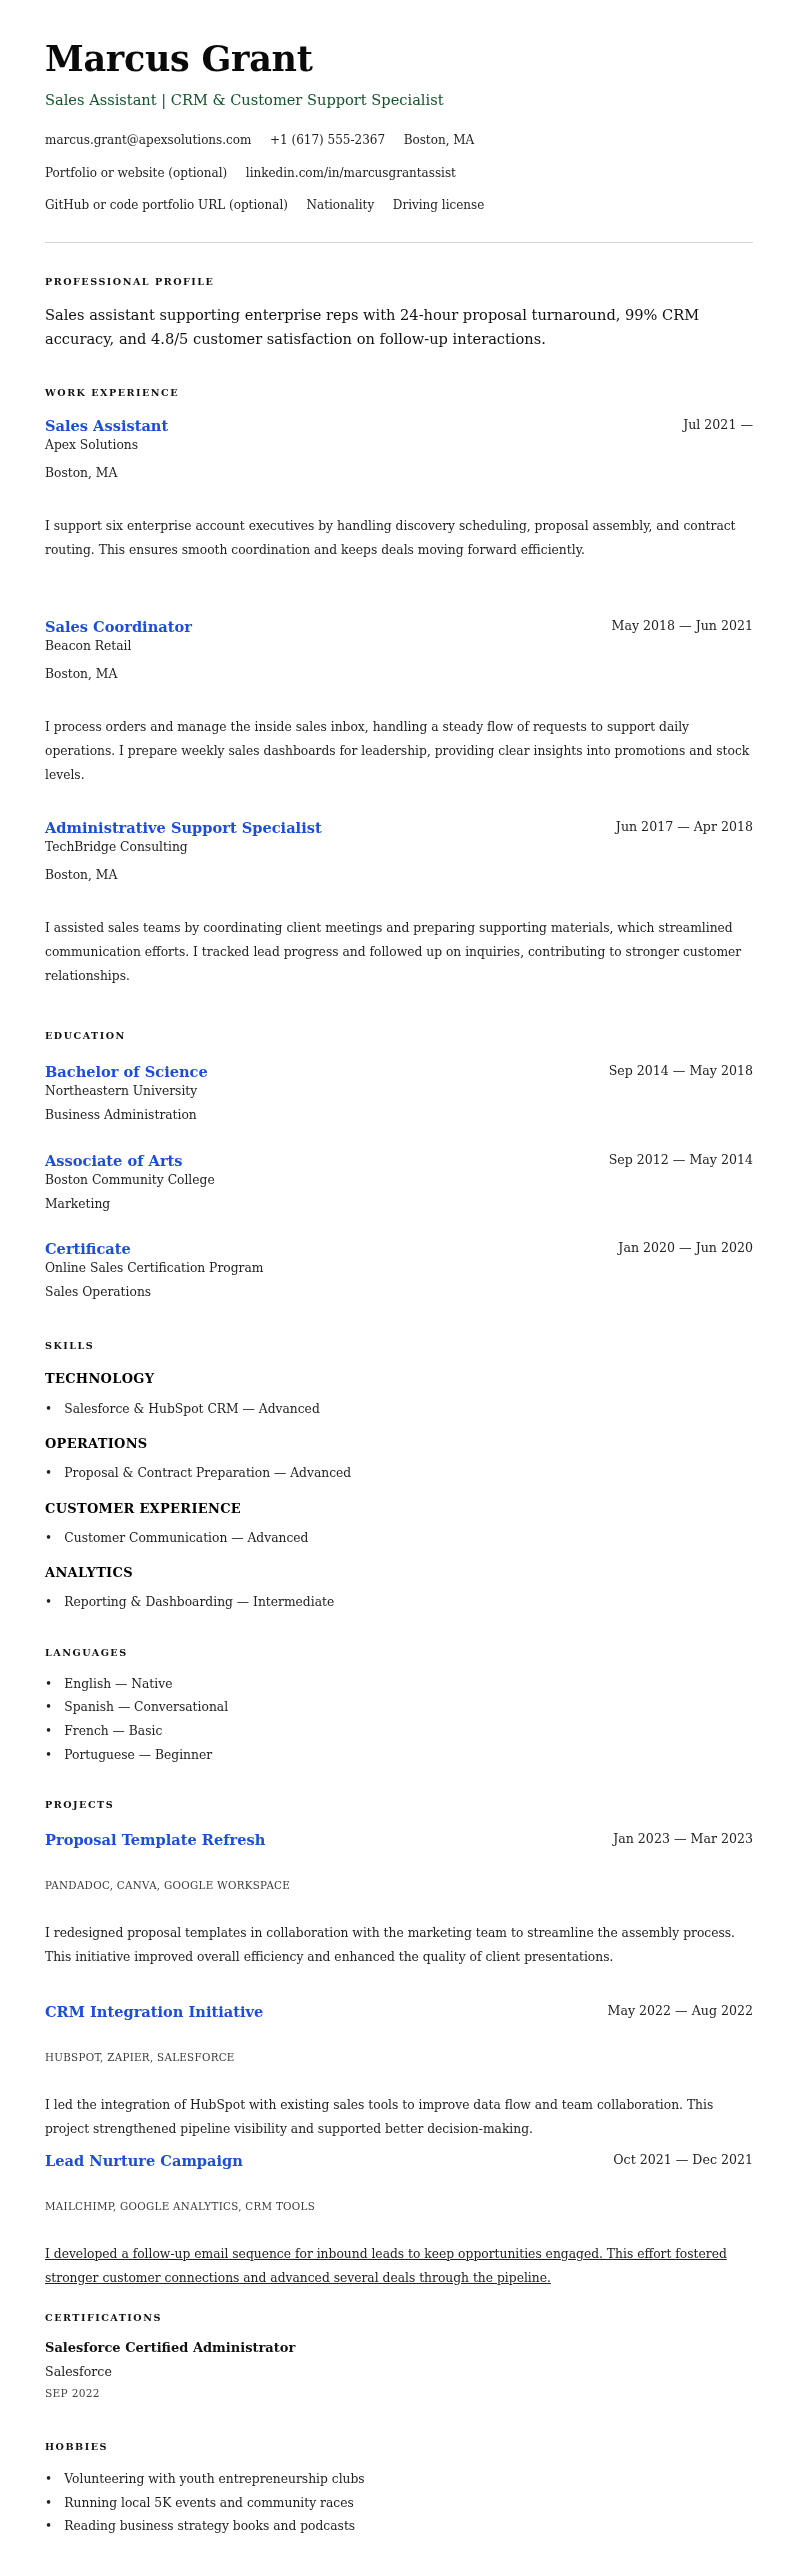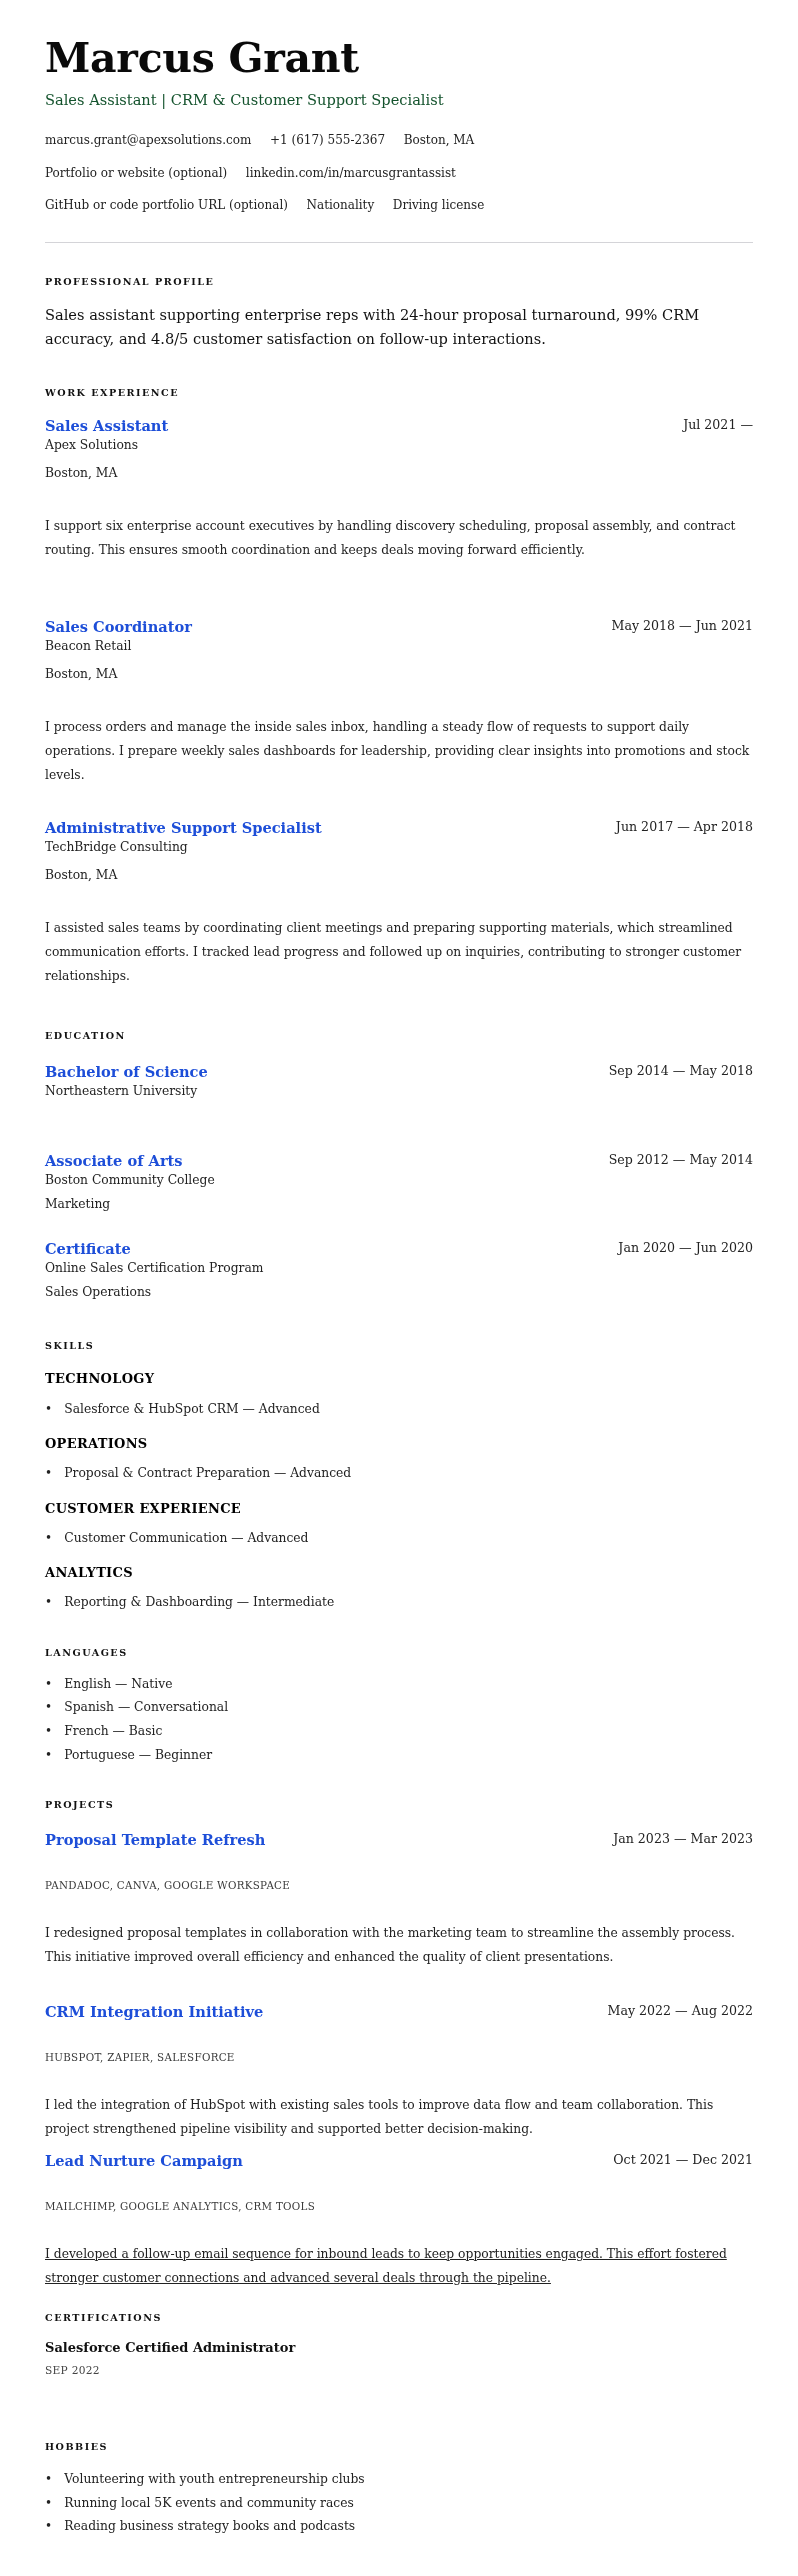--- a/index.html
+++ b/index.html
@@ -6,21 +6,21 @@
   html, body { background: #ffffff; }
   body {
     width: 798px;
     height: 2576px;
     font-family: "DejaVu Serif", serif;
     color: #1a1a1a;
     position: relative;
   }
   .page { position: absolute; left: 45px; top: 0; width: 708px; }
 
-  .name { position: absolute; top: 37px; left: 0; font-size: 41px; font-weight: bold; line-height: 43px; color: #0a0a0a; letter-spacing: -0.3px; }
+  .name { position: absolute; top: 37px; left: 0; font-size: 35px; font-weight: bold; line-height: 43px; color: #0a0a0a; letter-spacing: -0.3px; }
   .headline { position: absolute; top: 90px; left: 0; font-size: 14.6px; line-height: 20px; color: #14532d; }
   .contact-row { position: absolute; left: 0; font-size: 12px; line-height: 17.3px; color: #222; white-space: nowrap; }
   .contact-row span { margin-right: 18.6px; }
   .divider { position: absolute; top: 242px; left: 0; width: 708px; height: 1.3px; background: #d4d4d8; }
 
   .section-title { position: absolute; left: 0; font-size: 9.6px; font-weight: bold; letter-spacing: 1.5px; line-height: 13.3px; color: #111; }
 
   .profile-text { position: absolute; top: 303px; left: 0; width: 708px; font-size: 14.6px; line-height: 24px; color: #111; }
 
   .entry { position: absolute; left: 0; width: 708px; }
@@ -89,20 +89,21 @@
     <div class="entry-loc">Boston, MA</div>
     <p class="entry-desc">I assisted sales teams by coordinating client meetings and preparing supporting materials, which streamlined communication efforts. I tracked lead progress and followed up on inquiries, contributing to stronger customer relationships.</p>
   </div>
 
   <div class="section-title" style="top:1029px;">EDUCATION</div>
 
   <div class="entry" style="top:1062px;">
     <div class="entry-title">Bachelor of Science</div>
     <div class="entry-date">Sep 2014 — May 2018</div>
     <div class="entry-sub">Northeastern University</div>
+    <div class="edu-field">Business Administration</div>
   </div>
 
   <div class="entry" style="top:1151px;">
     <div class="entry-title">Associate of Arts</div>
     <div class="entry-date">Sep 2012 — May 2014</div>
     <div class="entry-sub">Boston Community College</div>
     <div class="edu-field">Marketing</div>
   </div>
 
   <div class="entry" style="top:1239px;">
@@ -175,20 +176,21 @@
   <div class="entry" style="top:2151px;">
     <div class="entry-title">Lead Nurture Campaign</div>
     <div class="entry-date">Oct 2021 — Dec 2021</div>
     <div class="proj-tags">MAILCHIMP, GOOGLE ANALYTICS, CRM TOOLS</div>
     <p class="entry-desc" style="margin-top:28px;text-decoration:underline;">I developed a follow-up email sequence for inbound leads to keep opportunities engaged. This effort fostered stronger customer connections and advanced several deals through the pipeline.</p>
   </div>
 
   <div class="section-title" style="top:2311px;">CERTIFICATIONS</div>
   <div class="entry" style="top:2339px;">
     <div class="cert-name">Salesforce Certified Administrator</div>
+    <div class="cert-org">Salesforce</div>
     <div class="cert-date">SEP 2022</div>
   </div>
 
   <div class="section-title" style="top:2440px;">HOBBIES</div>
   <div class="bullet-item" style="top:2470px;">
     <span class="bullet-dot">•</span>
     <span class="bullet-text">Volunteering with youth entrepreneurship clubs</span>
   </div>
   <div class="bullet-item" style="top:2494px;">
     <span class="bullet-dot">•</span>

